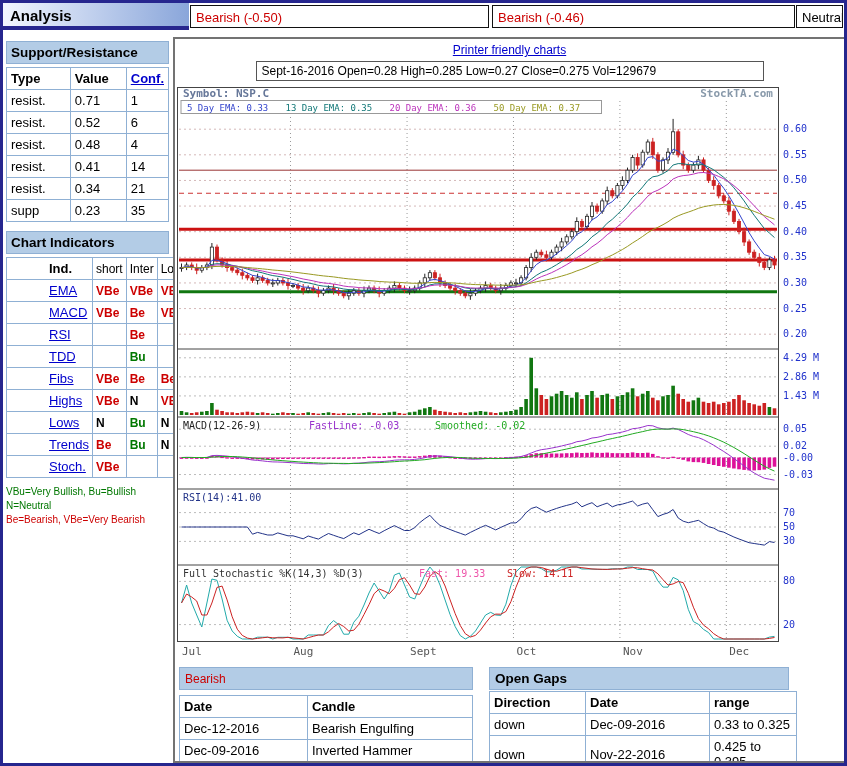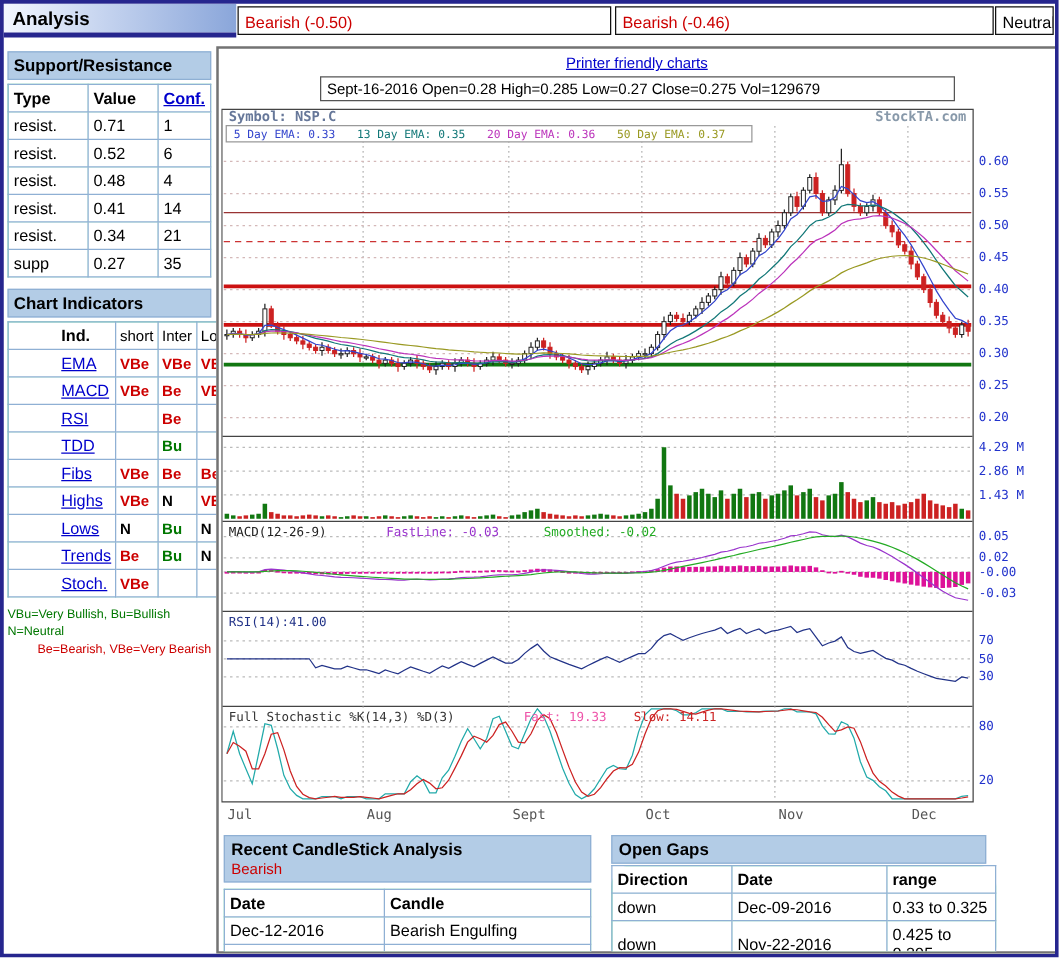--- a/index.html
+++ b/index.html
@@ -30,21 +30,21 @@
   #ind-table td,#ind-table th{padding:3px 3px;}
   #ind-table td:nth-child(1),#ind-table th:nth-child(1){width:54px;padding-left:42px;}
   #ind-table td:nth-child(2),#ind-table th:nth-child(2){width:38px;}
   #ind-table td:nth-child(3),#ind-table th:nth-child(3){width:38px;}
   .sig{font-weight:bold;font-size:12px;}
   .vbe,.be{color:#cc0000;}
   .bu{color:#007700;}
   .nn{color:#000;}
   .legend{margin-top:7px;font-size:10px;line-height:1.4;}
   .lg-green{color:#007700;}
-  .lg-red{color:#cc0000;text-align:right;}
+  .lg-red{color:#cc0000;}
 
   
   .main{position:absolute;left:170px;top:34px;width:673px;height:726px;border:2px solid #737373;background:#fff;overflow:hidden;}
   .plink{display:block;text-align:center;font-size:12px;color:#0000cc;text-decoration:underline;margin-top:4px;}
   .info{width:508px;margin:4px auto 0;border:1px solid #555;font-size:12px;padding:2px 5px;color:#000;background:#fff;}
   .chart-wrap{margin:4px 0 0 2px;}
 
   
   .btables{display:flex;gap:16px;margin:4px 0 0 4px;align-items:flex-start;}
   .cs{width:294px;}
@@ -98,21 +98,21 @@
             <td>0.41</td>
             <td>14</td>
           </tr>
           <tr>
             <td>resist.</td>
             <td>0.34</td>
             <td>21</td>
           </tr>
           <tr>
             <td>supp</td>
-            <td>0.27</td>
+            <td>0.23</td>
             <td>35</td>
           </tr>
         </tbody>
       </table>
 
     <div class="side-header mt">Chart Indicators</div>
     <table id="ind-table">
         <tbody>
           <tr>
             <th class="">Ind.</th>
@@ -744,21 +744,20 @@
           <rect x="4" y="15.5" width="420.5" height="13" fill="#ffffff" stroke="#999"></rect>
           <text x="10" y="25.5" fill="#3344cc" font-size="9">5 Day EMA: 0.33</text>
           <text x="108.5" y="25.5" fill="#117777" font-size="9">13 Day EMA: 0.35</text>
           <text x="212.5" y="25.5" fill="#bb33bb" font-size="9">20 Day EMA: 0.36</text>
           <text x="316.5" y="25.5" fill="#999922" font-size="9">50 Day EMA: 0.37</text>
         </svg></div>
 
     <div class="btables">
       <div class="cs">
         <div class="cs-band">
-          <div class="t">Recent CandleStick Analysis</div>
           <div class="sub">Bearish</div>
         </div>
         <table id="cs-table">
             <tbody>
               <tr>
                 <th>Date</th>
                 <th>Candle</th>
               </tr>
               <tr>
                 <td>Dec-12-2016</td>

